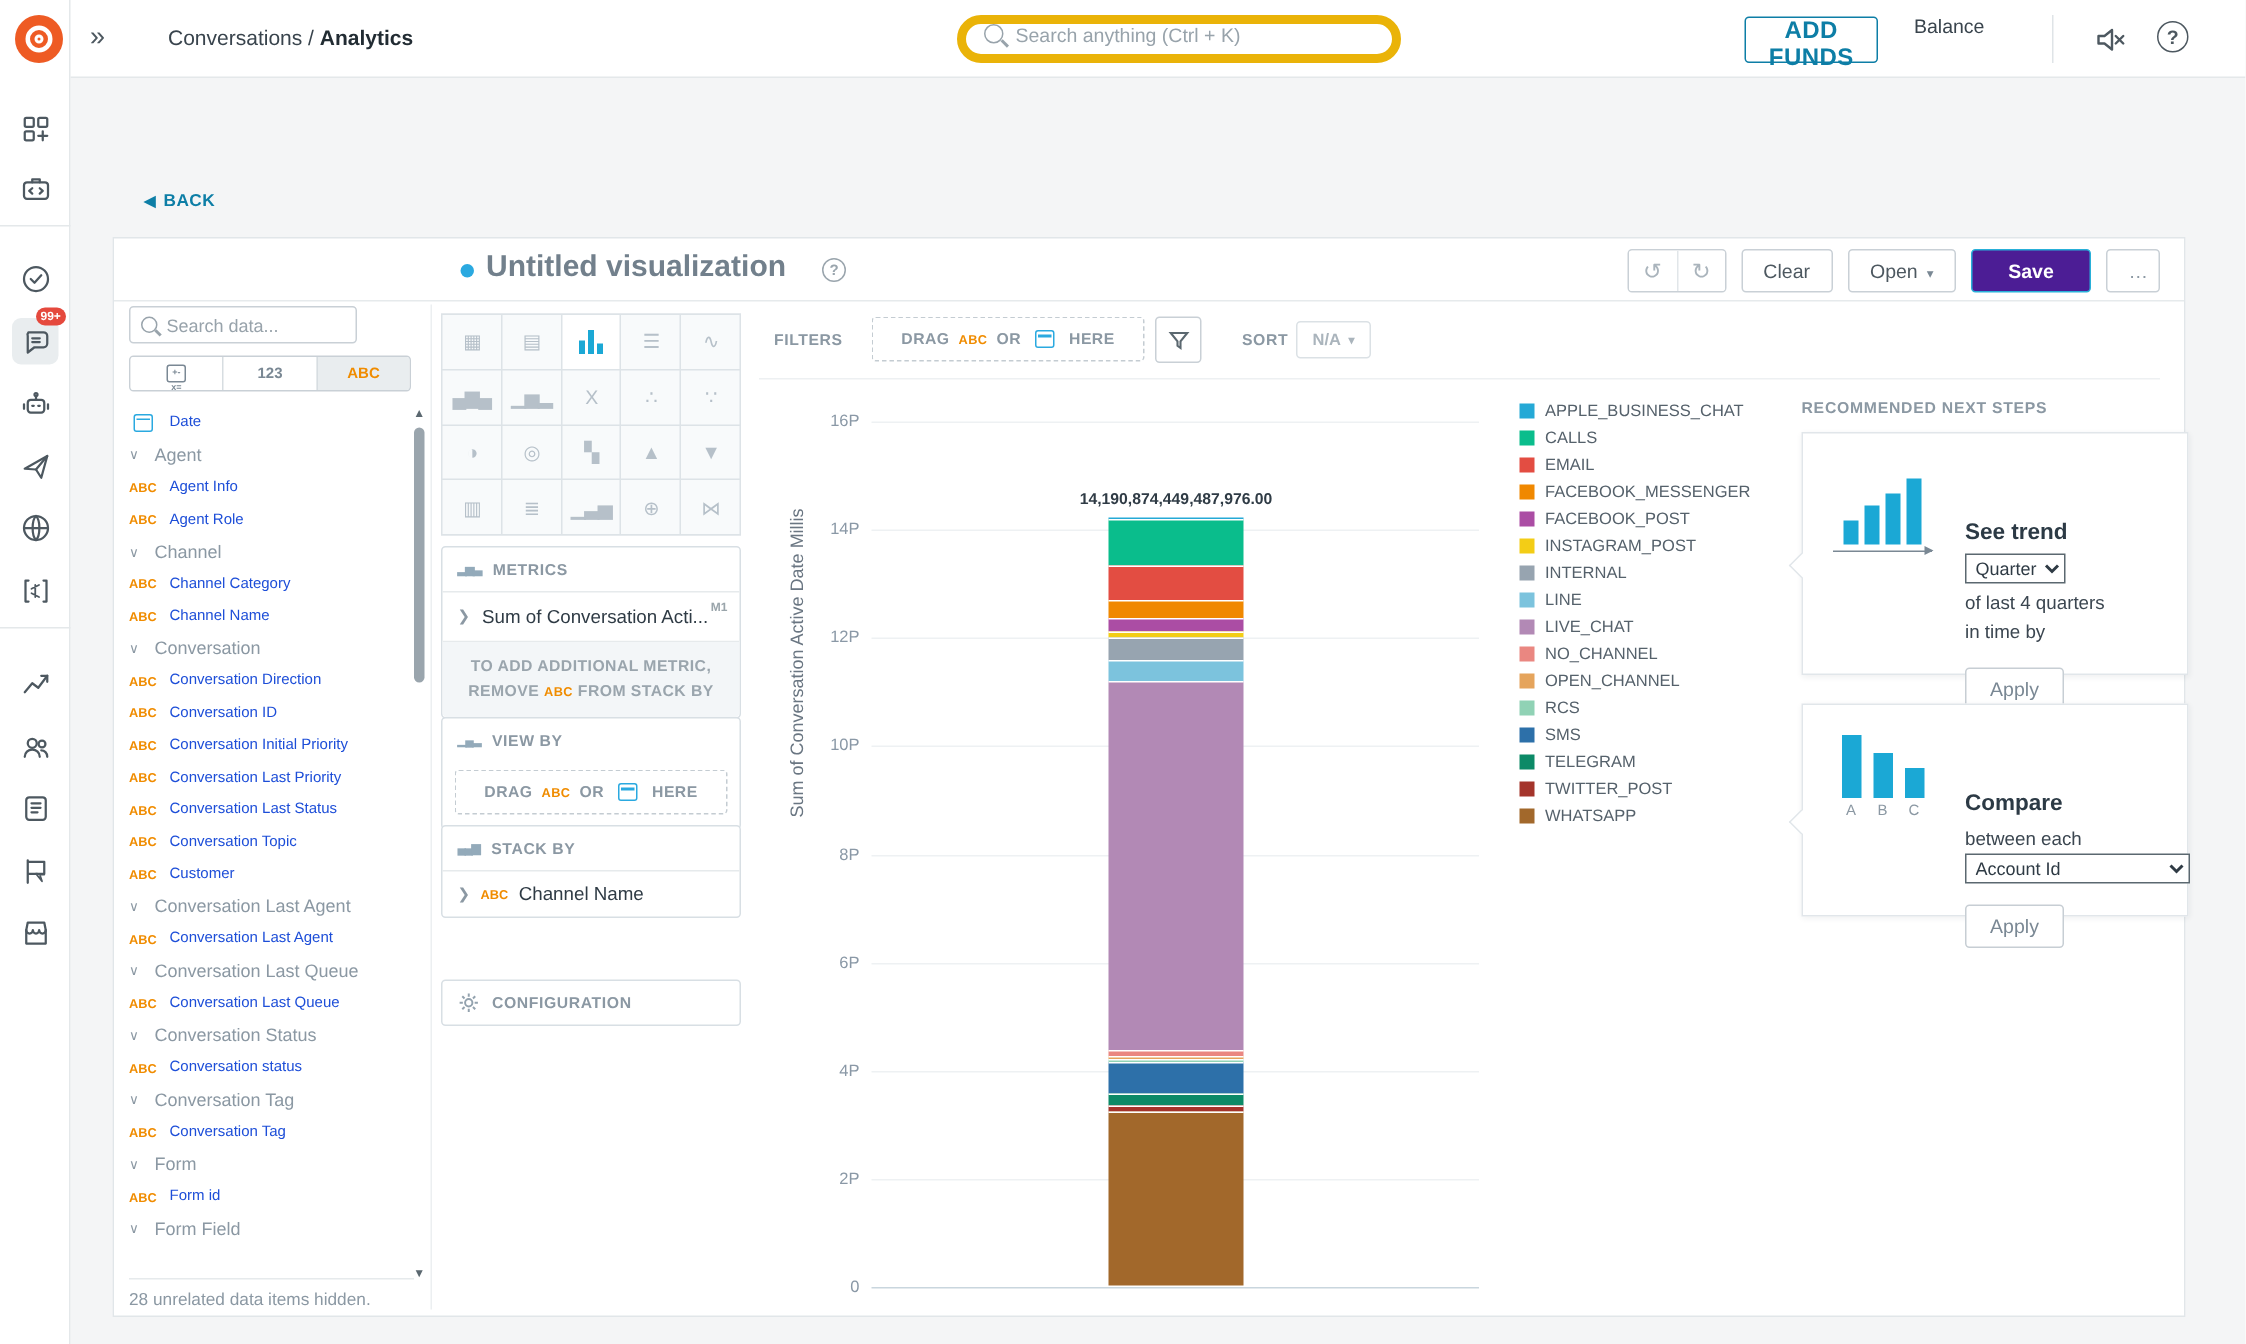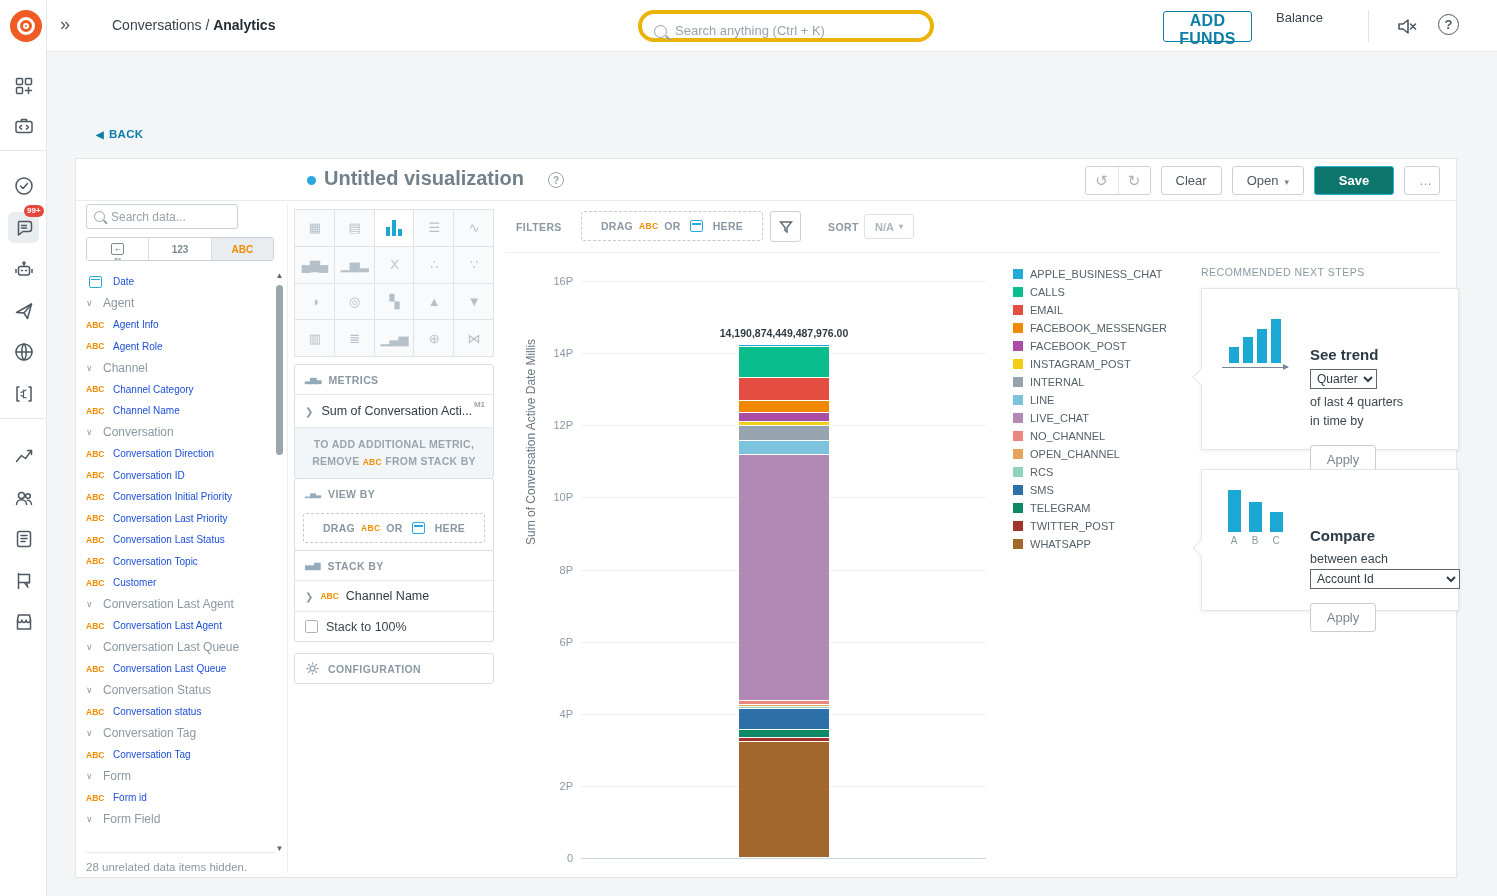--- a/index.html
+++ b/index.html
@@ -8,21 +8,21 @@
   .stage { position:relative; width:1497px; height:896px; }
 
   
   .topbar { position:absolute; left:0; top:0; width:1497px; height:52px; background:#fff; border-bottom:1px solid #e4e8ea; z-index:5; }
   .logo { position:absolute; left:10px; top:10px; width:32px; height:32px; border-radius:50%; background:#ee5b24; display:flex; align-items:center; justify-content:center; }
   .logo-inner { width:18px; height:18px; border:3px solid #fff; border-radius:50%; display:flex; align-items:center; justify-content:center; }
   .logo-core { width:6px; height:6px; border:2px solid #fff; border-radius:50%; }
   .collapse { position:absolute; left:60px; top:14px; font-size:18px; color:#4d5860; cursor:pointer; }
   .breadcrumb { position:absolute; left:112px; top:17px; font-size:14px; color:#39444d; }
   .breadcrumb b { color:#222c33; }
-  .searchpill { position:absolute; left:638px; top:10px; width:296px; height:32px; border:4px solid #eab308; border-radius:16px; background:#fff; display:flex; align-items:flex-end; padding:0 12px; gap:8px; }
+  .searchpill { position:absolute; left:638px; top:10px; width:296px; height:32px; border:6px solid #eab308; border-radius:16px; background:#fff; display:flex; align-items:flex-start; padding:0 12px; gap:8px; }
   .searchpill input { border:none; outline:none; flex:1; font-size:13px; color:#39444d; font-family:inherit; background:transparent; }
   .searchpill input::placeholder { color:#98a3ab; }
   .mag { width:13px; height:13px; border:1.6px solid #98a3ab; border-radius:50%; position:relative; flex:none; }
   .mag::after { content:""; position:absolute; width:6px; height:1.6px; background:#98a3ab; transform:rotate(45deg); left:10px; top:11px; }
   .addfunds { position:absolute; left:1163px; top:11px; width:89px; height:31px; border:1px solid #0d7ea6; border-radius:3px; background:#fff; color:#0d7ea6; font-weight:bold; font-size:16px; letter-spacing:.3px; cursor:pointer; font-family:inherit; }
   .balance { position:absolute; left:1276px; top:10px; font-size:13px; color:#39444d; }
   .topdiv { position:absolute; left:1368px; top:10px; width:1px; height:32px; background:#dfe4e7; }
   .topicon { position:absolute; top:14px; width:24px; height:24px; color:#4d5860; cursor:pointer; }
   .help-circ { border:1.6px solid #4d5860; border-radius:50%; width:21px; height:21px; display:flex; align-items:center; justify-content:center; font-size:13px; font-weight:bold; }
 
@@ -46,21 +46,21 @@
   .card { position:absolute; left:75px; top:158px; width:1382px; height:720px; background:#fff; border:1px solid #e1e6e9; }
   .card-header { position:absolute; left:0; top:0; right:0; height:42px; border-bottom:1px solid #e6eaec; }
   .viz-dot { position:absolute; left:231px; top:17px; width:9px; height:9px; border-radius:50%; background:#2aa9e0; }
   .viz-title { position:absolute; left:248px; top:8px; font-size:20px; font-weight:bold; color:#72808c; }
   .viz-help { position:absolute; left:472px; top:13px; width:16px; height:16px; border:1.4px solid #9aa5ad; border-radius:50%; color:#9aa5ad; font-size:10px; display:flex; align-items:center; justify-content:center; font-weight:bold; cursor:pointer; }
   .hdr-controls { position:absolute; right:16px; top:7px; display:flex; gap:10px; align-items:center; }
   .btn { height:29px; border:1px solid #c9d0d6; background:#fff; border-radius:3px; color:#4d5860; font-size:13px; padding:0 14px; cursor:pointer; font-family:inherit; }
   .undo-group { display:flex; border:1px solid #c9d0d6; border-radius:3px; overflow:hidden; }
   .undo-group .ubtn { width:32px; height:27px; background:#fff; border:none; color:#aab4bc; font-size:15px; cursor:pointer; }
   .undo-group .ubtn + .ubtn { border-left:1px solid #e1e6e9; }
-  .btn.save { background:#0f766e; border-color:#29b0d9; color:#fff; font-weight:bold; width:80px; }
+  .btn.save { background:#4c1d95; border-color:#29b0d9; color:#fff; font-weight:bold; width:80px; }
   .btn.more { width:36px; color:#8b98a3; }
   .caret { font-size:9px; color:#7a8894; margin-left:6px; }
 
   
   .datapanel { position:absolute; left:10px; top:44px; width:202px; height:670px; border-right:1px solid #eceff1; }
   .search-data { position:absolute; left:0; top:1px; width:152px; height:25px; border:1px solid #c9d0d6; border-radius:3px; display:flex; align-items:center; padding:0 7px; gap:6px; }
   .search-data input { border:none; outline:none; width:100%; font-size:12px; font-family:inherit; color:#39444d; }
   .search-data input::placeholder { color:#98a3ab; }
   .search-data .mag { width:11px; height:11px; }
   .search-data .mag::after { left:8px; top:9px; width:5px; }
@@ -136,21 +136,21 @@
   .segment + .segment { border-top:1px solid #fff; }
   .totlabel { position:absolute; width:260px; text-align:center; font-size:10.5px; font-weight:bold; color:#2f3b45; }
 
   
   .legend { position:absolute; left:937px; top:106px; width:170px; }
   .lrow { display:flex; align-items:center; gap:7px; height:18px; }
   .lswatch { width:10px; height:10px; flex:none; }
   .lname { font-size:11px; color:#55616b; white-space:nowrap; }
 
   
-  .rec-head { position:absolute; left:1125px; top:107px; font-size:10.5px; font-weight:normal; color:#8b98a3; letter-spacing:.5px; }
+  .rec-head { position:absolute; left:1125px; top:107px; font-size:10.5px; font-weight:bold; color:#8b98a3; letter-spacing:.5px; }
   .rec-card { position:absolute; left:1125px; width:258px; background:#fff; border:1px solid #e1e6ea; box-shadow:0 1px 4px rgba(40,50,60,.08); }
   .rec-card .notch { position:absolute; left:-7px; width:12px; height:12px; background:#fff; border-left:1px solid #e1e6ea; border-bottom:1px solid #e1e6ea; transform:rotate(45deg); }
   .rc-trend { top:129px; height:162px; }
   .rc-compare { top:310px; height:142px; }
   .rc-body { display:flex; padding:24px 14px 0 14px; gap:16px; }
   .rc-icon { width:78px; flex:none; padding-top:6px; }
   .trendbars { display:flex; align-items:flex-end; gap:4px; height:44px; justify-content:center; }
   .trendbars i { display:block; width:10px; background:#1ba8d5; }
   .trend-arrow { margin:4px 6px 0; border-top:1.5px solid #7a8894; position:relative; }
   .trend-arrow::after { content:""; position:absolute; right:-1px; top:-4px; border-left:6px solid #7a8894; border-top:3.5px solid transparent; border-bottom:3.5px solid transparent; }
@@ -512,24 +512,20 @@
     <div class="panel p-stackby">
       <div class="panel-head">
           <span class="phico">▄▄▆</span>
           <span>STACK BY</span>
         </div>
       <div class="stack-row">
         <span class="chev">❯</span>
         <span class="abc">ABC</span>
         <span class="sname">Channel Name</span>
       </div>
-      <div class="check-row">
-        <span class="checkbox"></span>
-        <span class="clabel">Stack to 100%</span>
-      </div>
     </div>
 
     <div class="panel p-config">
       <div class="panel-head">
         <svg width="15" height="15" viewBox="0 0 16 16">
             <circle cx="8" cy="8" r="2.6"></circle>
             <path d="M8 1.5v2.3M8 12.2v2.3M1.5 8h2.3M12.2 8h2.3M3.4 3.4L5 5M11 11l1.6 1.6M12.6 3.4L11 5M5 11l-1.6 1.6"></path>
           </svg>
         <span>CONFIGURATION</span>
       </div>

